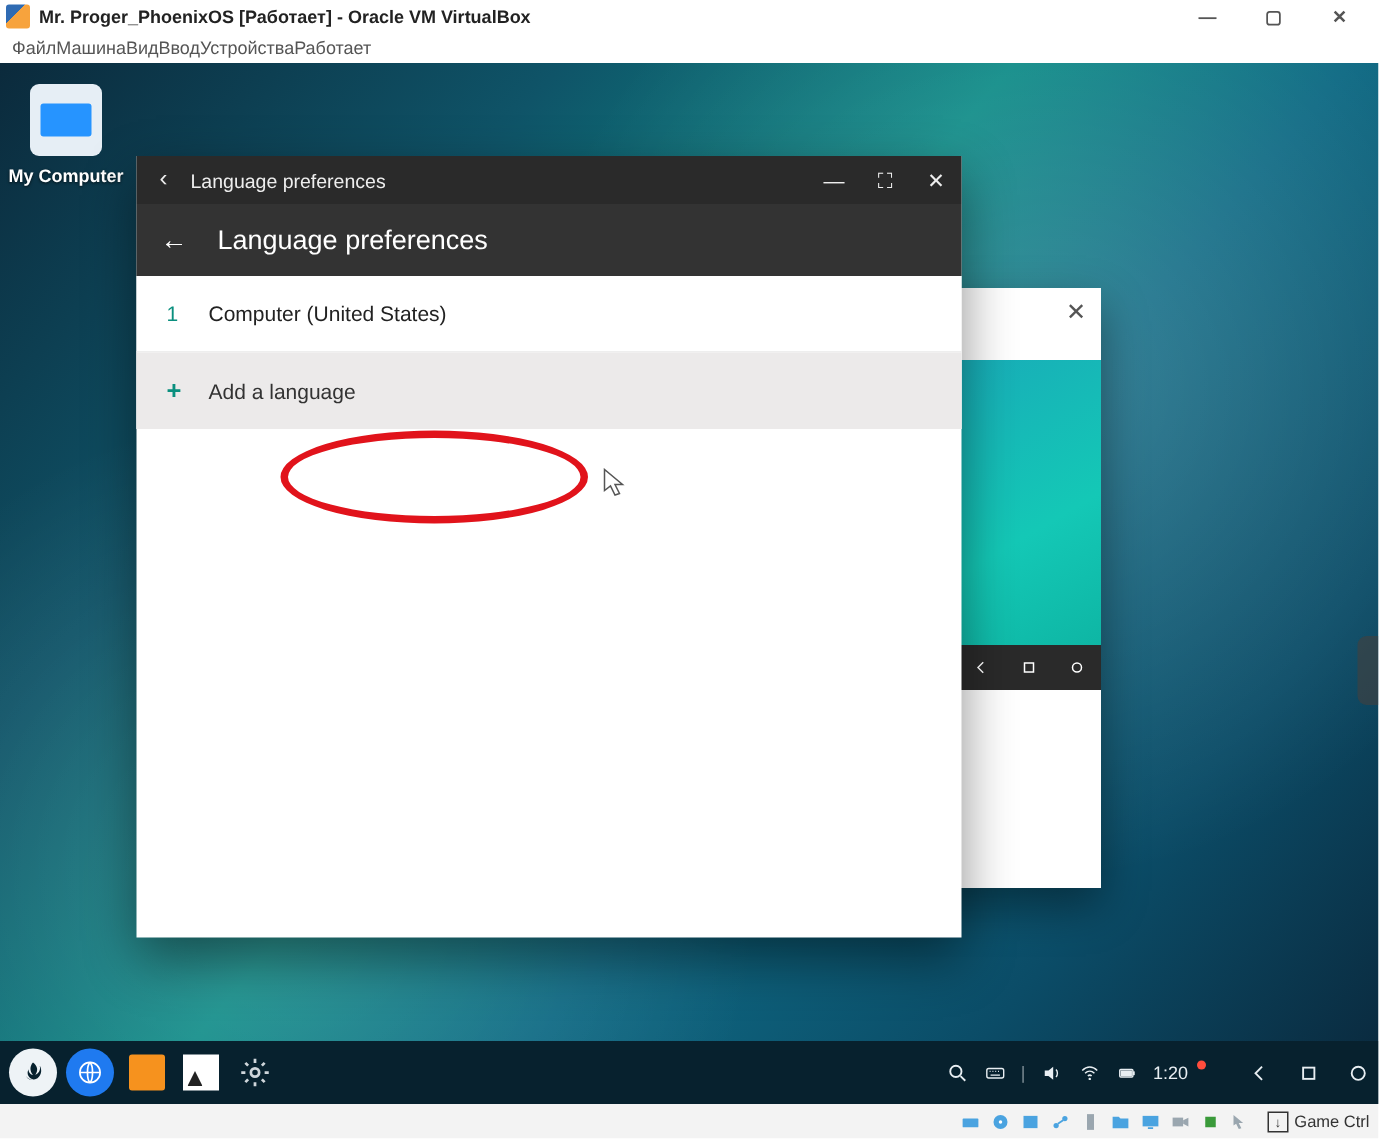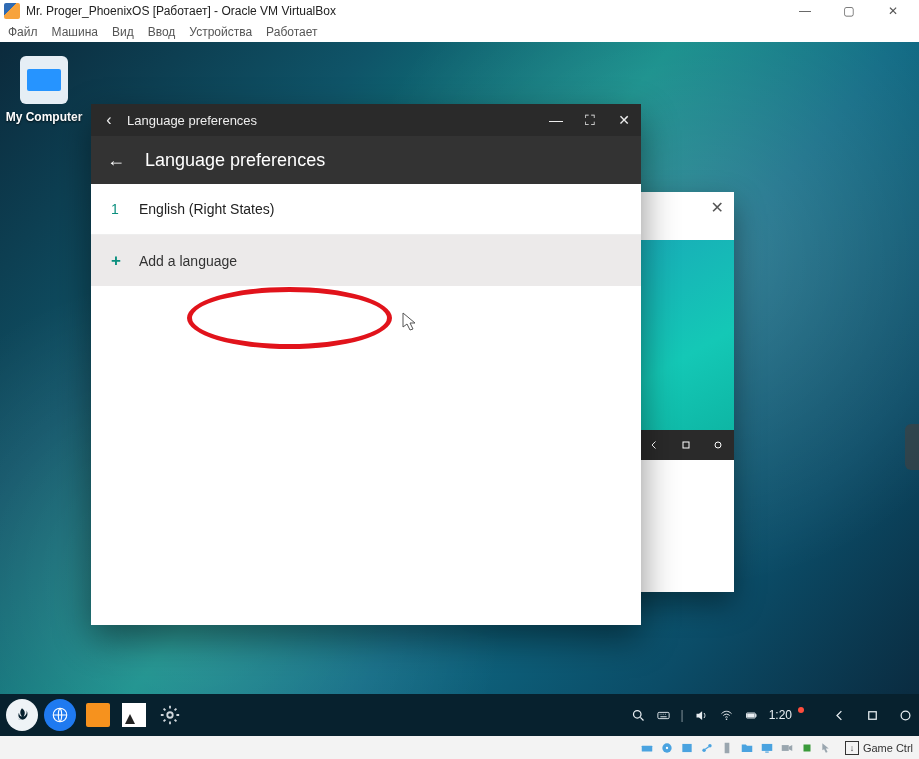--- a/index.html
+++ b/index.html
@@ -1,28 +1,28 @@
 <!DOCTYPE html>
 <html><head>
 <meta charset="utf-8">
 <style>
   * { box-sizing: border-box; margin: 0; padding: 0; font-family: "Segoe UI", Arial, sans-serif; }
   html, body { width: 919px; height: 759px; overflow: hidden; background: #fff; }
 
   
   .vb-titlebar {
     height: 22px; display: flex; align-items: center; padding: 0 4px;
-    background: #fff; font-size: 12px; color: #222;
+    background: #fff; font-size: 12px; color: #222; font-weight: bold;
   }
   .vb-titlebar .vb-icon { width: 16px; height: 16px; margin-right: 6px;
     background: linear-gradient(135deg,#2f6bb3 40%, #f7a33d 40%); border-radius:2px;}
   .vb-titlebar .spacer { flex: 1; }
   .vb-titlebar .wbtn { width: 44px; height: 22px; display:flex; align-items:center; justify-content:center; color:#555; font-size:12px;}
   .vb-menubar {
-    height: 20px; display:flex; align-items:center; gap:14px; padding:0 8px;
+    height: 20px; display:flex; align-items:center; padding:0 8px;
     font-size:12px; color:#555; background:#fff;
   }
 
   
   .guest {
     position: relative; width: 919px; height: 694px;
     background:
       radial-gradient(circle at 75% 30%, rgba(255,255,255,.18), transparent 40%),
       radial-gradient(circle at 20% 80%, rgba(255,255,255,.15), transparent 35%),
       linear-gradient(130deg,#0b2a3c 0%, #0f5468 25%, #0c8a86 45%, #0f6a84 60%, #0b4c67 80%, #0a273b 100%);
@@ -163,21 +163,21 @@
       <span class="wc">⛶</span>
       <span class="wc">✕</span>
     </div>
     <div class="lw-header">
       <span class="arrow">←</span>
       <h1>Language preferences</h1>
     </div>
     <div class="lang-list">
       <div class="lang-row">
         <span class="num">1</span>
-        <span>English (Right States)</span>
+        <span>Computer (United States)</span>
       </div>
       <div class="add-row">
         <span class="plus">+</span>
         <span>Add a language</span>
       </div>
     </div>
 
     <div class="anno-circle"></div>
     <div class="cursor">
       <svg viewBox="0 0 16 20">

